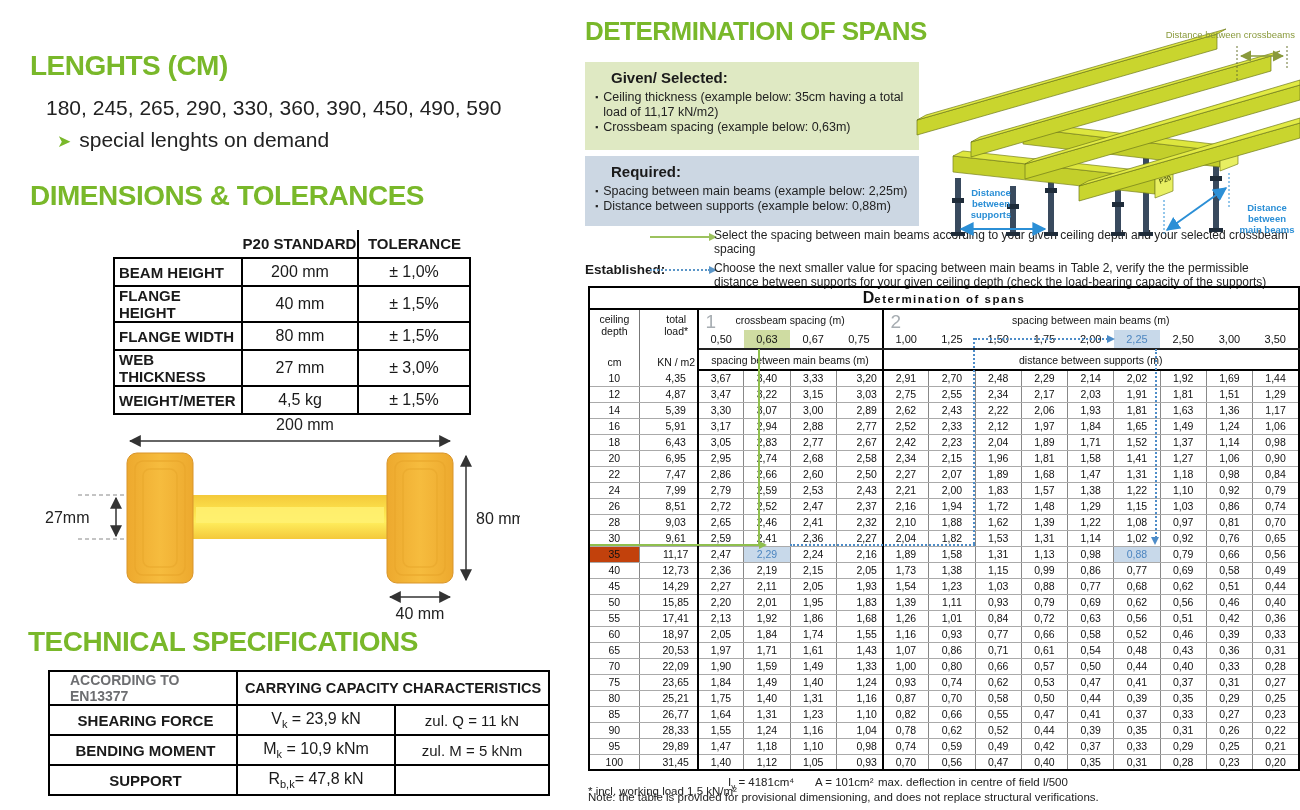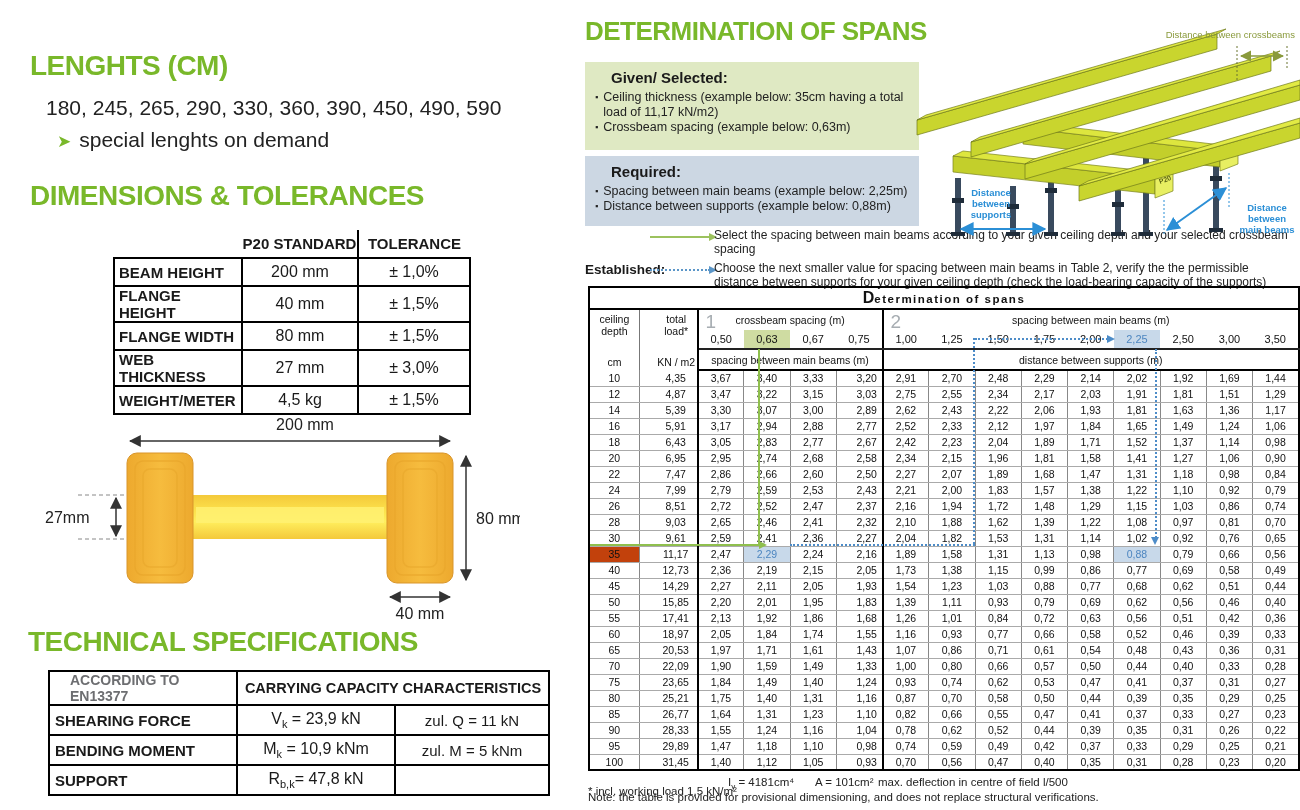--- a/index.html
+++ b/index.html
@@ -23,21 +23,21 @@
   #dims-table td.hdr { font-weight:bold; font-size:15px; }
   #dims-table col.c2 { width:116px; } #dims-table col.c3 { width:112px; }
   #dims-table tr.h td { border-top:none; border-left:none; border-right:2px solid #000;}
   #dims-table tr.h td.lbl{ border:none; }
   #dims-table tr.h td:last-child{ border-right:none; border-bottom:2px solid #000;}
 
   
   #tech-table { position:absolute; left:48px; top:670px; border-collapse:collapse; table-layout:fixed; }
   #tech-table td { border:2px solid #000; height:30px; font-size:16px; text-align:center; }
   #tech-table col.t1{width:188px;} #tech-table col.t2{width:158px;} #tech-table col.t3{width:154px;}
-  #tech-table td.lbl { font-weight:bold; font-size:15px; text-align:left; padding-left:5px; }
+  #tech-table td.lbl { font-weight:bold; font-size:15px; text-align:center; padding-left:5px; }
   #tech-table td.gray { color:#6d6e71; font-weight:bold; font-size:14px; text-align:left; padding-left:20px;}
   #tech-table td.cap { font-weight:bold; font-size:14.5px; }
   #tech-table sub { font-size:11px; }
 
   
   .infobox { position:absolute; left:585px; width:334px; padding:7px 10px 8px 10px; }
   #given-box { top:62px;  height:88px; background:#dfe9c3; }
   #required-box { top:156px; height:70px; background:#ccd7e3; }
   .infobox .bt { font-weight:bold; font-size:15px; margin-left:16px; margin-bottom:4px; }
   .infobox .bi { font-size:12.5px; line-height:15px; color:#222; display:flex; }

